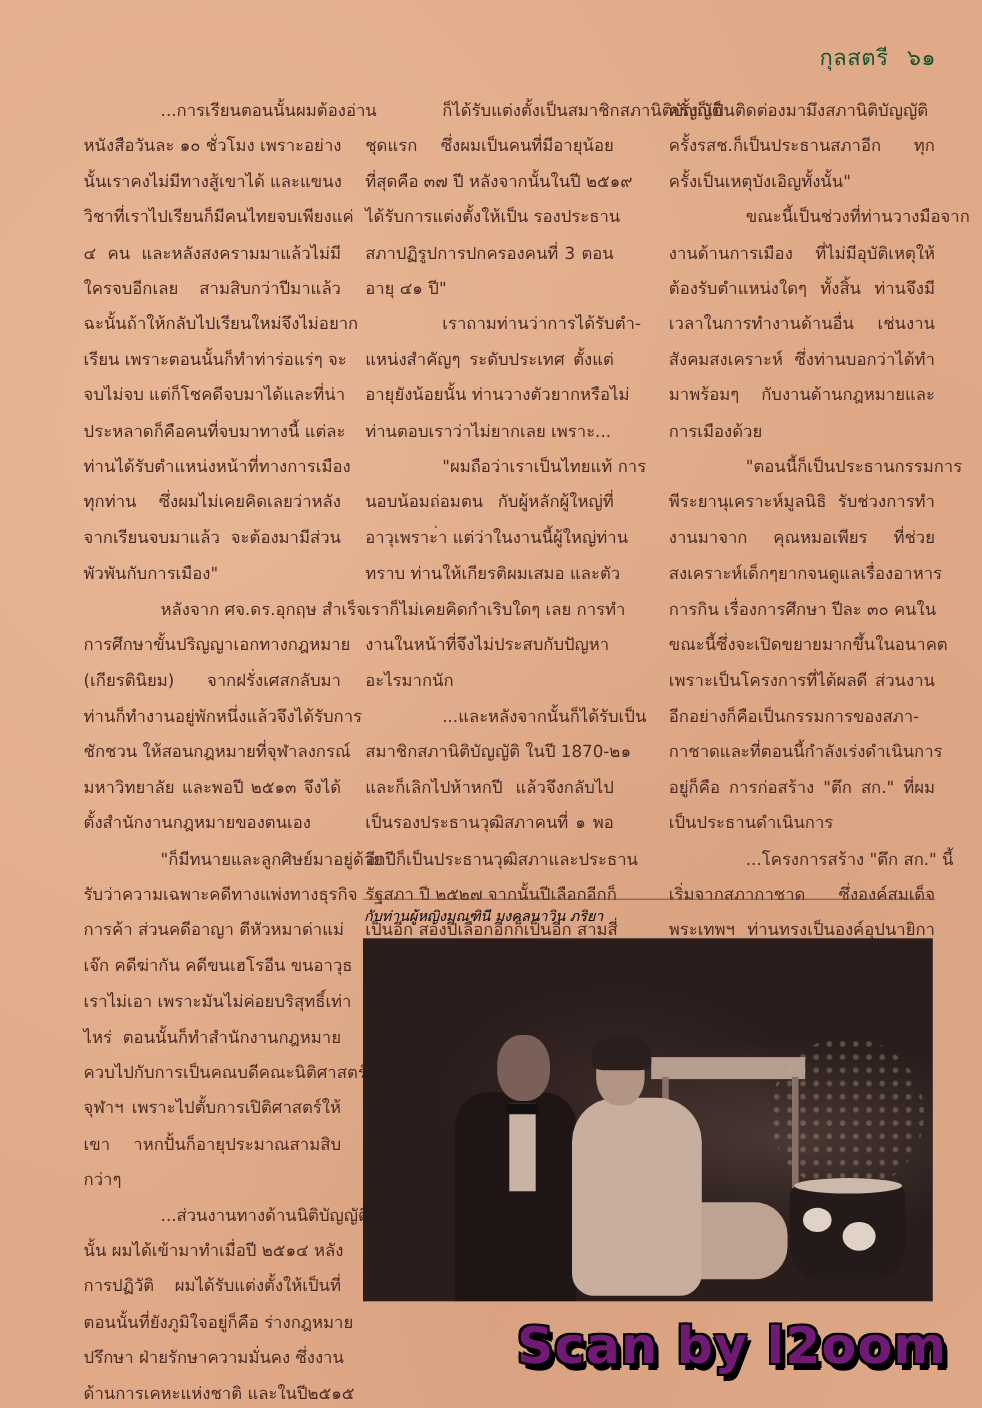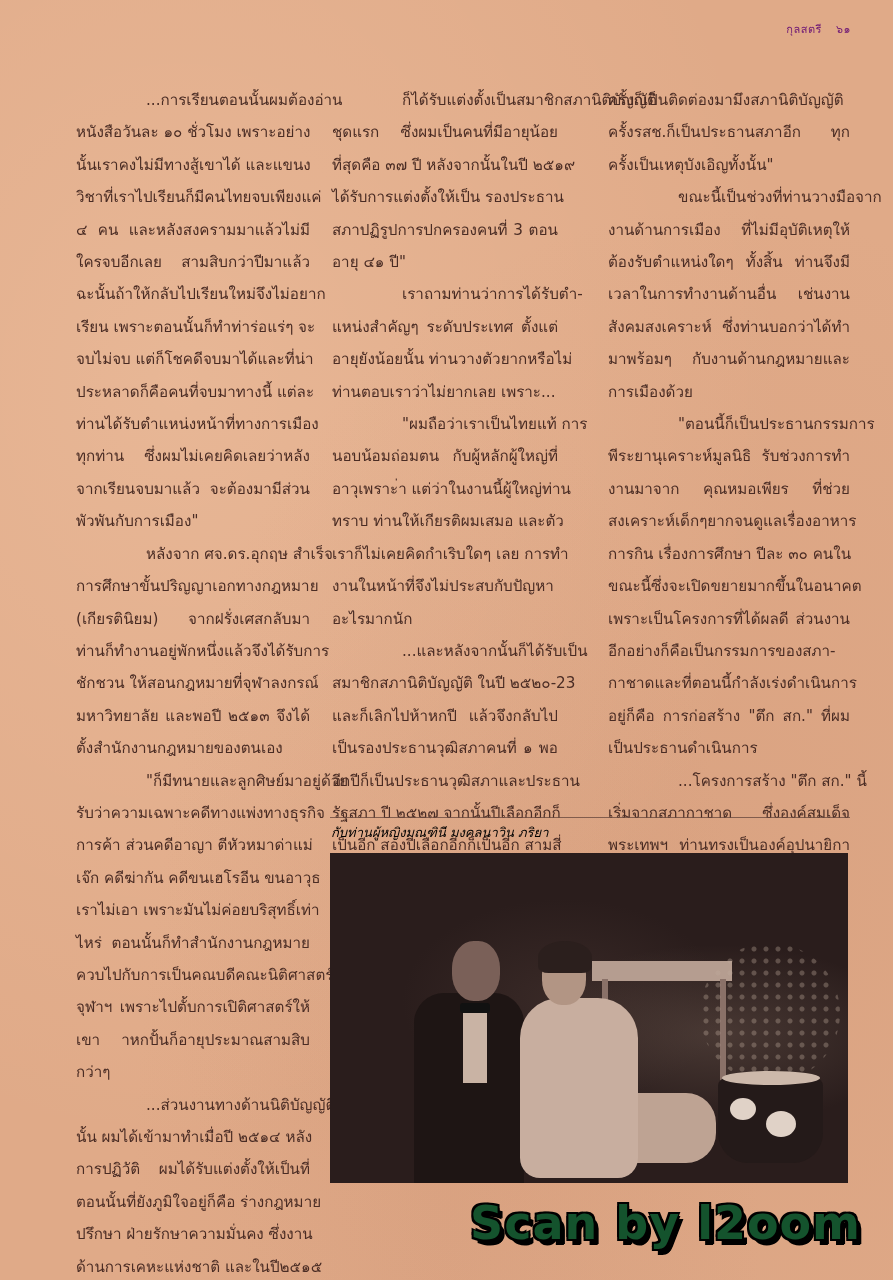--- a/index.html
+++ b/index.html
@@ -7,22 +7,22 @@
     width: 893px; height: 1280px; overflow: hidden; position: relative;
     background: #e0aa88;
     background-image:
       radial-gradient(ellipse at 20% 30%, rgba(255,220,190,0.25), transparent 60%),
       radial-gradient(ellipse at 80% 70%, rgba(190,130,100,0.18), transparent 55%),
       radial-gradient(ellipse at 50% 95%, rgba(200,140,110,0.2), transparent 50%);
     font-family: "DejaVu Sans", "Liberation Sans", sans-serif;
     color: #4a2c24;
   }
   .page-header {
-    position: absolute; top: 20px; right: 42px;
-    font-size: 11px; color: #701a75; letter-spacing: 0.5px;
+    position: absolute; top: 36px; right: 42px;
+    font-size: 20px; color: #14532d; letter-spacing: 0.5px;
   }
   .page-header span { margin-left: 10px; }
   .col {
     position: absolute; top: 84px;
     font-size: 15.2px; line-height: 32.4px;
     color: #4a2c24;
   }
   .col .ln { display: block; white-space: nowrap; text-align: justify; text-align-last: justify; }
   .col .ln.last { text-align-last: left; }
   .col .ln.indent { padding-left: 70px; text-align-last: left; }
@@ -60,21 +60,21 @@
   .photo .pot { position:absolute; left:388px; top:225px; width:105px; height:85px; background:#241a19; border-radius:8px 8px 30px 30px; }
   .photo .pot-rim { position:absolute; left:392px; top:218px; width:98px; height:14px; background:#cdb9ab; border-radius:50%; }
   .photo .flower1 { position:absolute; left:400px; top:245px; width:26px; height:22px; background:#e0d2c7; border-radius:50%; }
   .photo .flower2 { position:absolute; left:436px; top:258px; width:30px; height:26px; background:#e0d2c7; border-radius:50%; }
   .photo .plant { position:absolute; left:370px; top:90px; width:140px; height:140px; border-radius:50%;
     background: radial-gradient(circle, rgba(190,170,155,0.35) 0 2px, transparent 3px) 0 0/12px 12px; }
 
   .watermark {
     position: absolute; left: 470px; top: 1196px;
     font-family: "DejaVu Sans", sans-serif; font-weight: bold;
-    font-size: 46px; color: #14532d; letter-spacing: 1px;
+    font-size: 46px; color: #701a75; letter-spacing: 1px;
     text-shadow: -2px -2px 0 #000, 2px -2px 0 #000, -2px 2px 0 #000, 2px 2px 0 #000,
                  5px 5px 0 #000, 4px 6px 0 #000;
   }
 </style>
 </head>
 <body>
 
 <div class="page-header">
   <span>กุลสตรี</span>
   <span>๖๑</span>
@@ -131,21 +131,21 @@
     <span class="ln">อายุยังน้อยนั้น ท่านวางตัวยากหรือไม่</span>
     <span class="ln last">ท่านตอบเราว่าไม่ยากเลย เพราะ...</span>
     <span class="ln indent">"ผมถือว่าเราเป็นไทยแท้  การ</span>
     <span class="ln">นอบน้อมถ่อมตน  กับผู้หลักผู้ใหญ่ที่</span>
     <span class="ln">อาวุเพราะ่า  แต่ว่าในงานนี้ผู้ใหญ่ท่าน</span>
     <span class="ln">ทราบ ท่านให้เกียรติผมเสมอ และตัว</span>
     <span class="ln">เราก็ไม่เคยคิดกำเริบใดๆ เลย การทำ</span>
     <span class="ln">งานในหน้าที่จึงไม่ประสบกับปัญหา</span>
     <span class="ln last">อะไรมากนัก</span>
     <span class="ln indent">...และหลังจากนั้นก็ได้รับเป็น</span>
-    <span class="ln">สมาชิกสภานิติบัญญัติ ในปี ๒๕๒๐-23</span>
+    <span class="ln">สมาชิกสภานิติบัญญัติ ในปี 1870-๒๑</span>
     <span class="ln">และก็เลิกไปห้าหกปี   แล้วจึงกลับไป</span>
     <span class="ln">เป็นรองประธานวุฒิสภาคนที่  ๑  พอ</span>
     <span class="ln">อีกปีก็เป็นประธานวุฒิสภาและประธาน</span>
     <span class="ln">รัฐสภา ปี ๒๕๒๗ จากนั้นปีเลือกอีกก็</span>
     <span class="ln">เป็นอีก สองปีเลือกอีกก็เป็นอีก สามสี่</span>
   </div>
 <div class="col col-right">
     <span class="ln">ครั้งก็เป็นติดต่องมามึงสภานิติบัญญัติ</span>
     <span class="ln">ครั้งรสช.ก็เป็นประธานสภาอีก   ทุก</span>
     <span class="ln last">ครั้งเป็นเหตุบังเอิญทั้งนั้น"</span>

